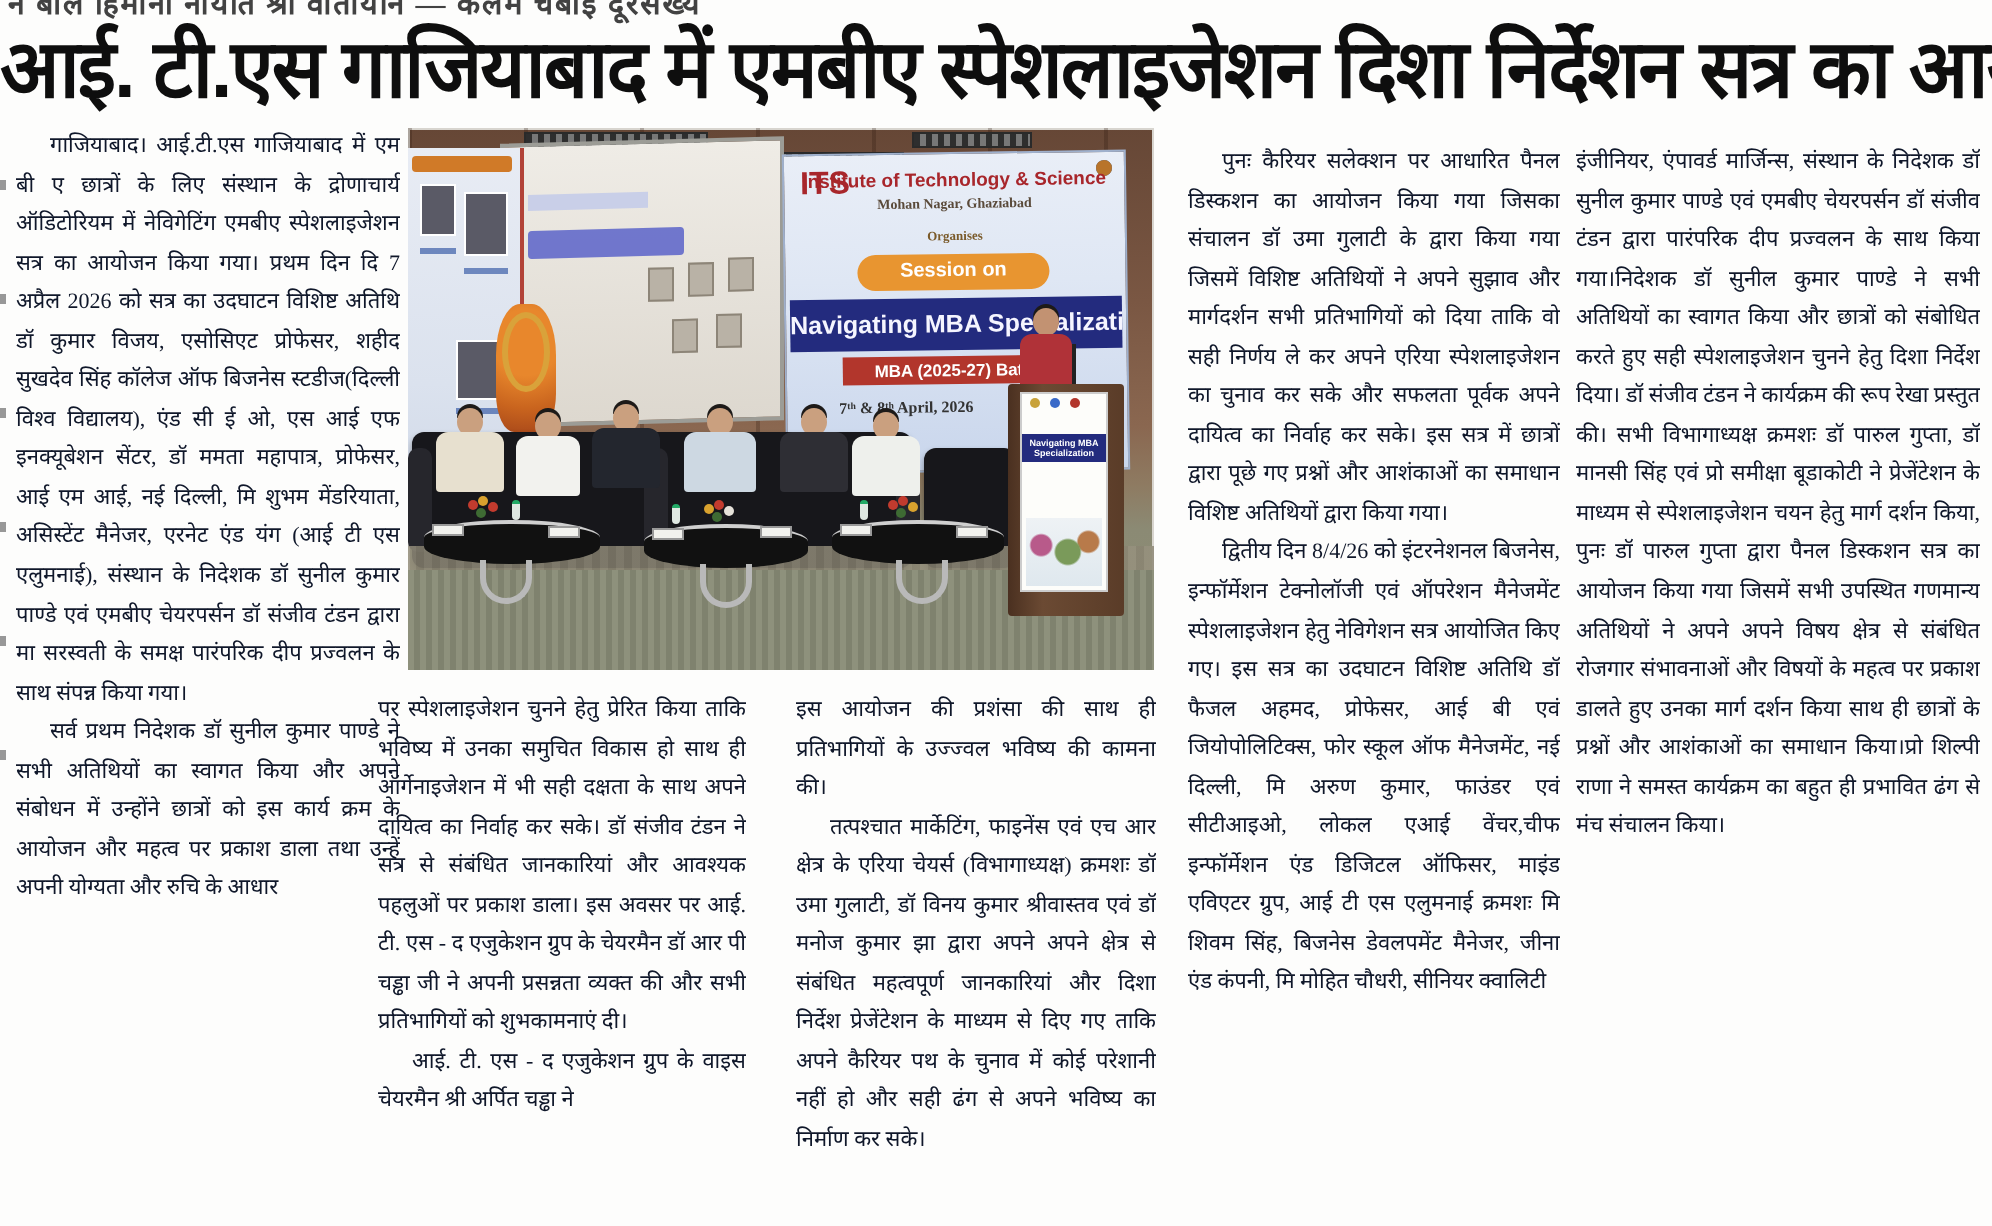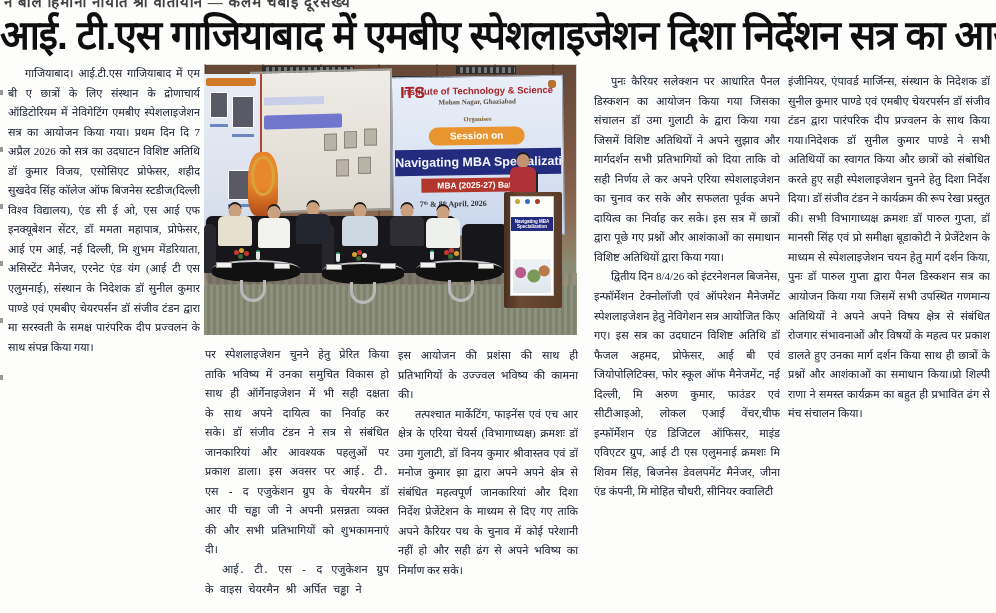--- a/index.html
+++ b/index.html
@@ -28,21 +28,21 @@
     color:#0e0e0e; letter-spacing:-1px; white-space:nowrap;
     font-family:"Liberation Sans","DejaVu Sans",sans-serif;
     transform:scaleY(1.04);
   }
 
   
   .col { position:absolute; text-align:justify; overflow:hidden; }
   .col p { font-size:11px; line-height:19.55px; text-align:justify; color:#0f172a; }
   .col p.indent { text-indent:17px; }
   #col1 { left:8px;  top:64px;  width:192px; height:549px; }
-  #col2 { left:205px; top:346px; width:184px; height:267px;font-family:Liberation Mono, monospace; }
+  #col2 { left:189px; top:346px; width:184px; height:267px; }
   #col3 { left:398px; top:346px; width:180px; height:267px; }
   #col4 { left:594px; top:72px;  width:186px; height:541px; }
   #col5 { left:788px; top:72px;  width:202px; height:541px; }
 
   .byline {
     text-align:center; font-size:19px; font-weight:bold; color:#111;
     padding:6px 0 8px 0; border-bottom:1.6px solid #2a2a2a;
     margin:0 6px 10px 6px; letter-spacing:.5px;
   }
 
@@ -157,20 +157,21 @@
     <i></i>
     <i></i>
     <i></i>
     <i></i>
     <i></i>
     <i></i>
   </div>
 
 <div class="col" id="col1">
   <p class="indent">गाजियाबाद। आई.टी.एस गाजियाबाद में एम बी ए छात्रों के लिए संस्थान के द्रोणाचार्य ऑडिटोरियम में नेविगेटिंग एमबीए स्पेशलाइजेशन सत्र का आयोजन किया गया। प्रथम दिन दि 7 अप्रैल 2026 को सत्र का उदघाटन  विशिष्ट अतिथि डॉ कुमार विजय, एसोसिएट प्रोफेसर, शहीद सुखदेव सिंह कॉलेज ऑफ बिजनेस स्टडीज(दिल्ली विश्व विद्यालय), एंड सी ई ओ, एस आई एफ इनक्यूबेशन सेंटर,  डॉ ममता महापात्र, प्रोफेसर, आई एम आई, नई दिल्ली, मि  शुभम मेंडरियाता, असिस्टेंट मैनेजर, एरनेट एंड यंग (आई टी एस एलुमनाई), संस्थान के निदेशक डॉ सुनील कुमार पाण्डे एवं एमबीए चेयरपर्सन डॉ संजीव टंडन द्वारा मा सरस्वती के समक्ष पारंपरिक दीप प्रज्वलन के साथ संपन्न किया गया।</p>
+  <p class="indent">सर्व प्रथम निदेशक डॉ सुनील कुमार पाण्डे ने सभी अतिथियों का स्वागत किया और अपने संबोधन में उन्होंने छात्रों को इस कार्य क्रम के आयोजन और महत्व पर प्रकाश डाला तथा उन्हें अपनी योग्यता और रुचि के आधार</p>
 </div>
 
 <div class="photo">
   <div class="wall-seams"></div>
   <div class="vent" style="left:58px;top:2px;width:92px;height:10px;"></div>
   <div class="vent" style="left:128px;top:12px;width:120px;height:8px;"></div>
   <div class="vent" style="left:252px;top:2px;width:60px;height:8px;"></div>
 
   <div class="screen">
     <div class="slide-band2"></div>

